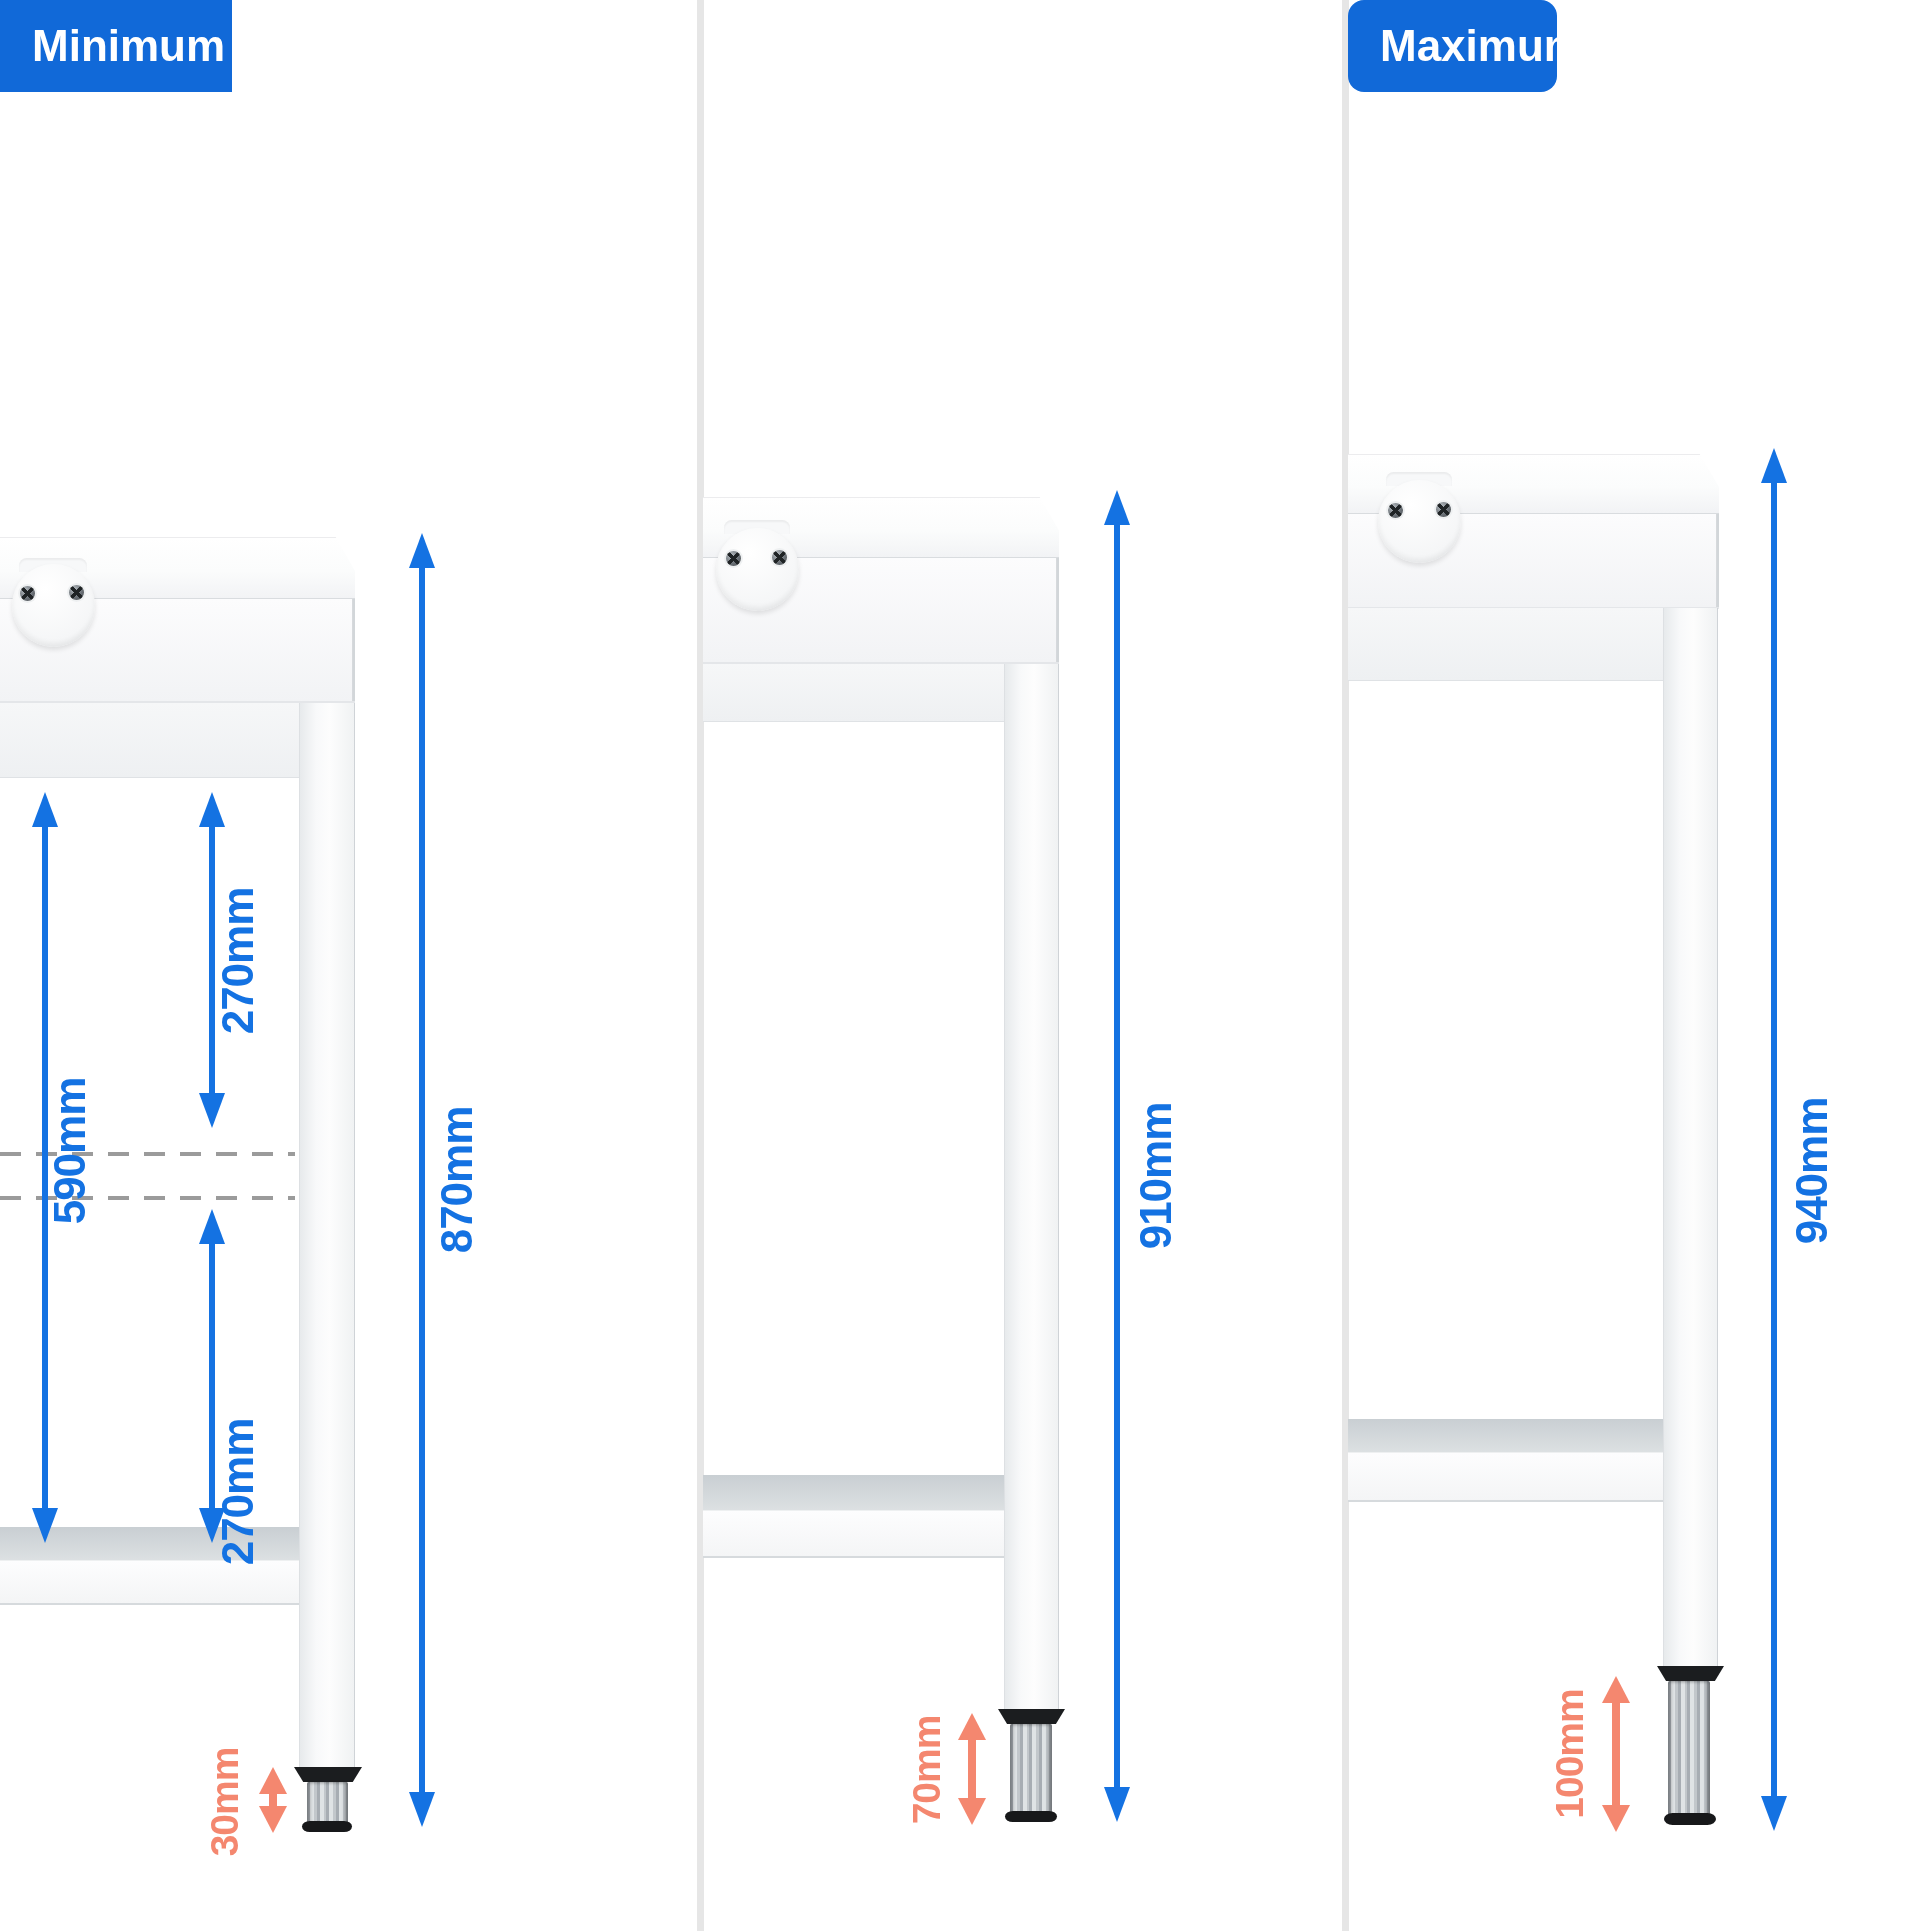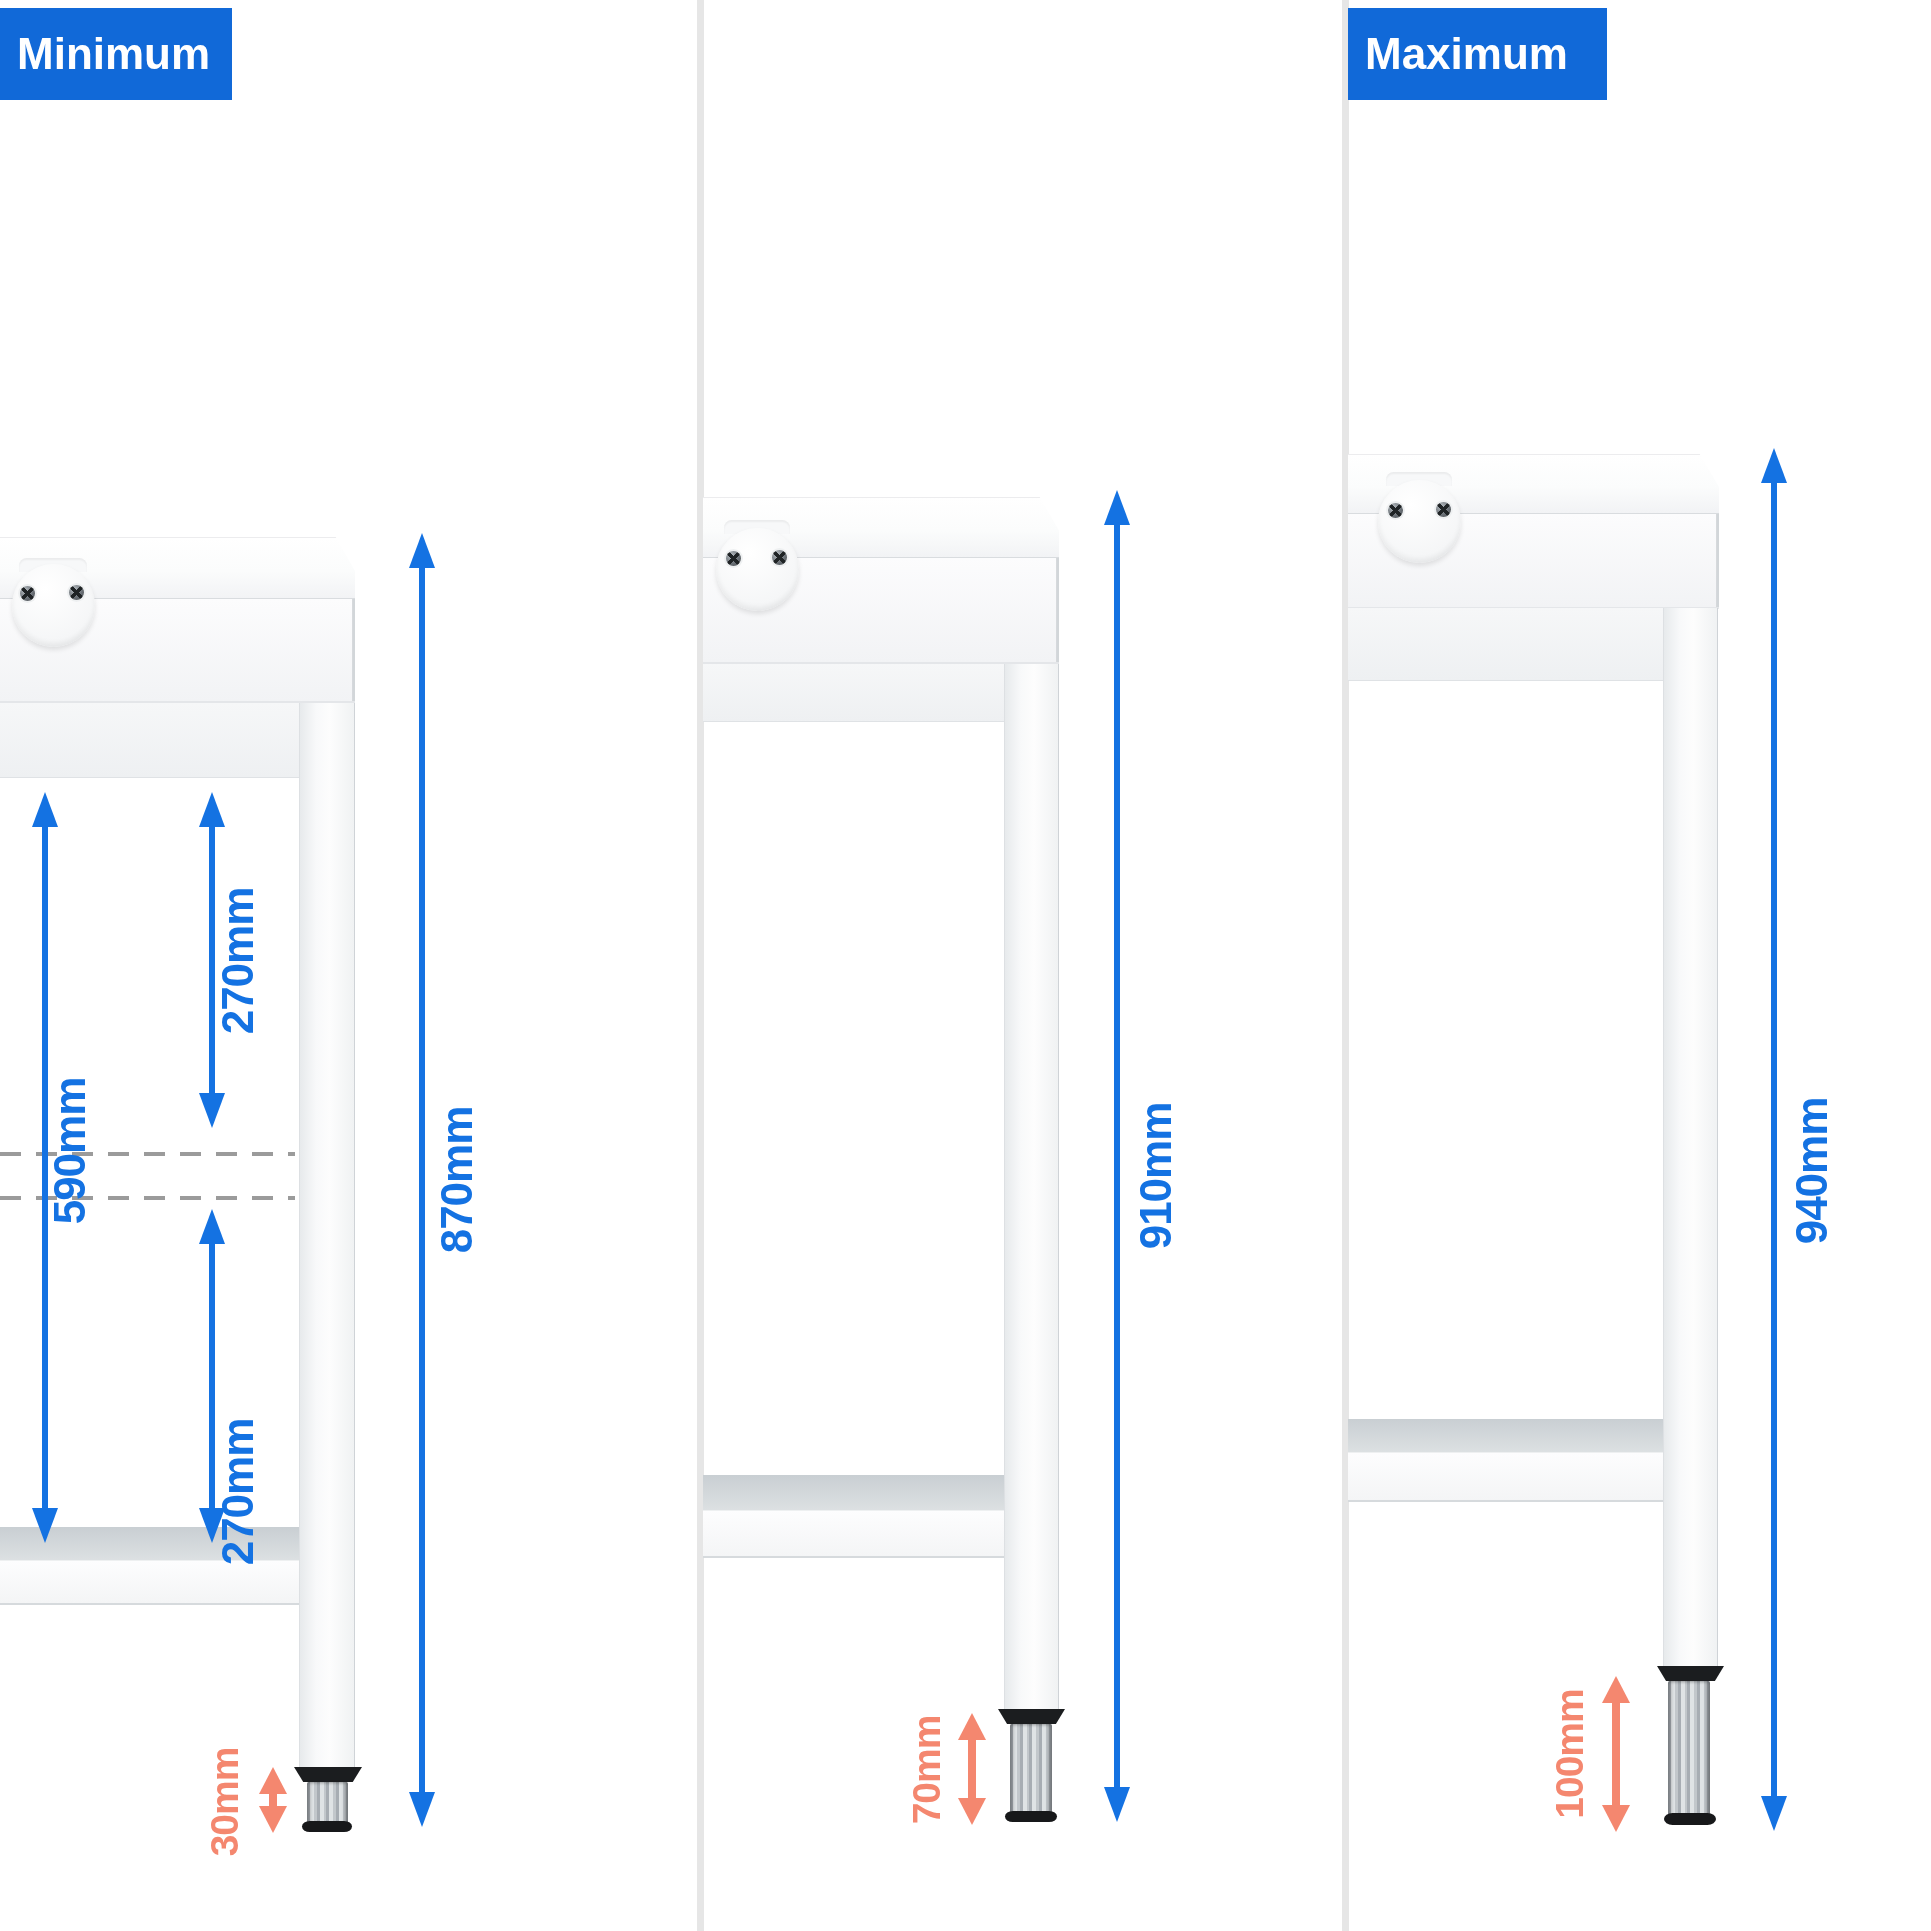--- a/index.html
+++ b/index.html
@@ -6,22 +6,22 @@
     --header-blue:#1169d8;
     --dimension-blue:#1472e2;
     --foot-accent-coral:#f4876f;
     --divider-gray:#e6e6e6;
   }
   html,body{margin:0;padding:0;background:#fff;}
   #stage{position:relative;width:1931px;height:1931px;overflow:hidden;background:#ffffff;
          font-family:"Liberation Sans",sans-serif;}
   .divider{position:absolute;top:0;width:6.8px;height:1931px;background:var(--divider-gray);}
   .panel{position:absolute;left:0;top:0;width:1931px;height:1931px;}
-  .panel-header{position:absolute;top:8px;height:92px;background:var(--header-blue);color:#fff;
-    font-weight:700;font-size:44px;line-height:92px;padding-left:17px;box-sizing:border-box;
+  .panel-header{position:absolute;top:0;height:92px;background:var(--header-blue);color:#fff;
+    font-weight:700;font-size:44px;line-height:92px;padding-left:32px;box-sizing:border-box;
     letter-spacing:0px;white-space:nowrap;}
   
   .ttop{position:absolute;background:linear-gradient(180deg,#ffffff 0%,#fbfcfc 55%,#f2f3f5 100%);
     border-top:1.9px solid #ececee;border-bottom:1.9px solid #d9dcdf;box-sizing:border-box;
     clip-path:polygon(0 0, calc(100% - 19.3px) 0, 100% 55%, 100% 100%, 0 100%);}
   .fascia{position:absolute;background:linear-gradient(180deg,#fcfcfd,#f2f3f5);
     border-bottom:2.9px solid #e4e6e9;box-shadow:inset -2.9px 0 0 #d2d6d9;box-sizing:border-box;}
   .rail{position:absolute;background:linear-gradient(180deg,#f6f7f8,#eef0f2);
     border-bottom:1.9px solid #dfe2e5;box-sizing:border-box;}
   .leg{position:absolute;background:linear-gradient(90deg,#e7eaec 0,#f8f9fa 30%,#fdfdfd 55%,#f0f2f3 100%);
@@ -147,21 +147,21 @@
       <div class="head up"></div>
       <div class="shaft"></div>
       <div class="head down"></div>
     </div>
 
     <div class="dim-label" style="left:1156px;top:1176px;">910mm</div>
     <div class="coral-label" style="left:927px;top:1770px;">70mm</div>
   </div>
 
   <div class="panel">
-    <div class="panel-header" style="left:1348px;width:259px;">Maximum</div>
+    <div class="panel-header" style="left:1348px;width:209px;border-radius:16px;">Maximum</div>
 
     <div class="ttop" style="left:1348px;top:454px;width:371px;height:60px;"></div>
     <div class="fascia" style="left:1348px;top:514px;width:371px;height:95px;"></div>
     <div class="bracket-tab" style="left:1386px;top:472px;width:66px;height:13.5px;"></div>
     <div class="bracket" style="left:1378px;top:480px;width:83px;height:83px;"></div>
     <div class="screw" style="left:1388px;top:503px;"></div>
     <div class="screw" style="left:1436px;top:502px;"></div>
     <div class="rail" style="left:1348px;top:608px;width:315px;height:73px;"></div>
     <div class="leg" style="left:1663px;top:608px;width:55px;height:1059px;"></div>
     <div class="shelf" style="left:1348px;top:1419px;width:315px;height:33px;"></div>

